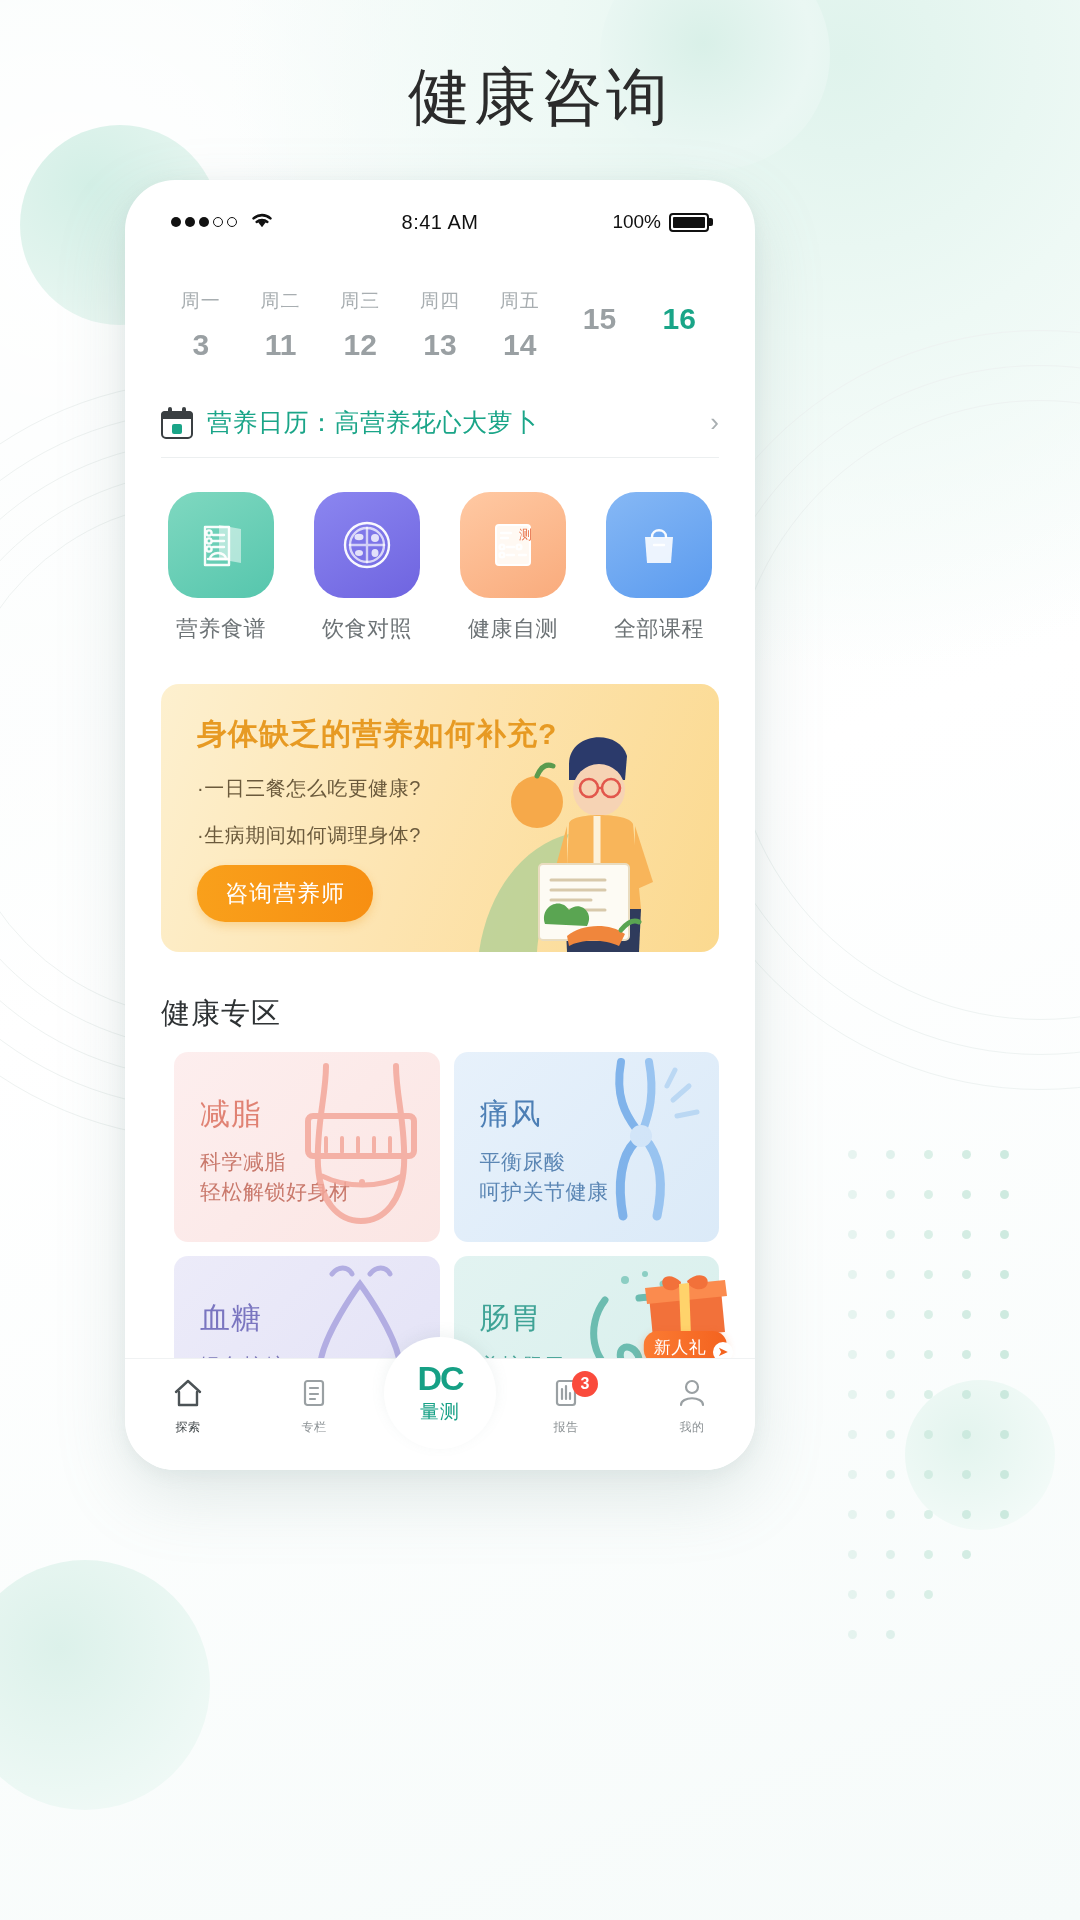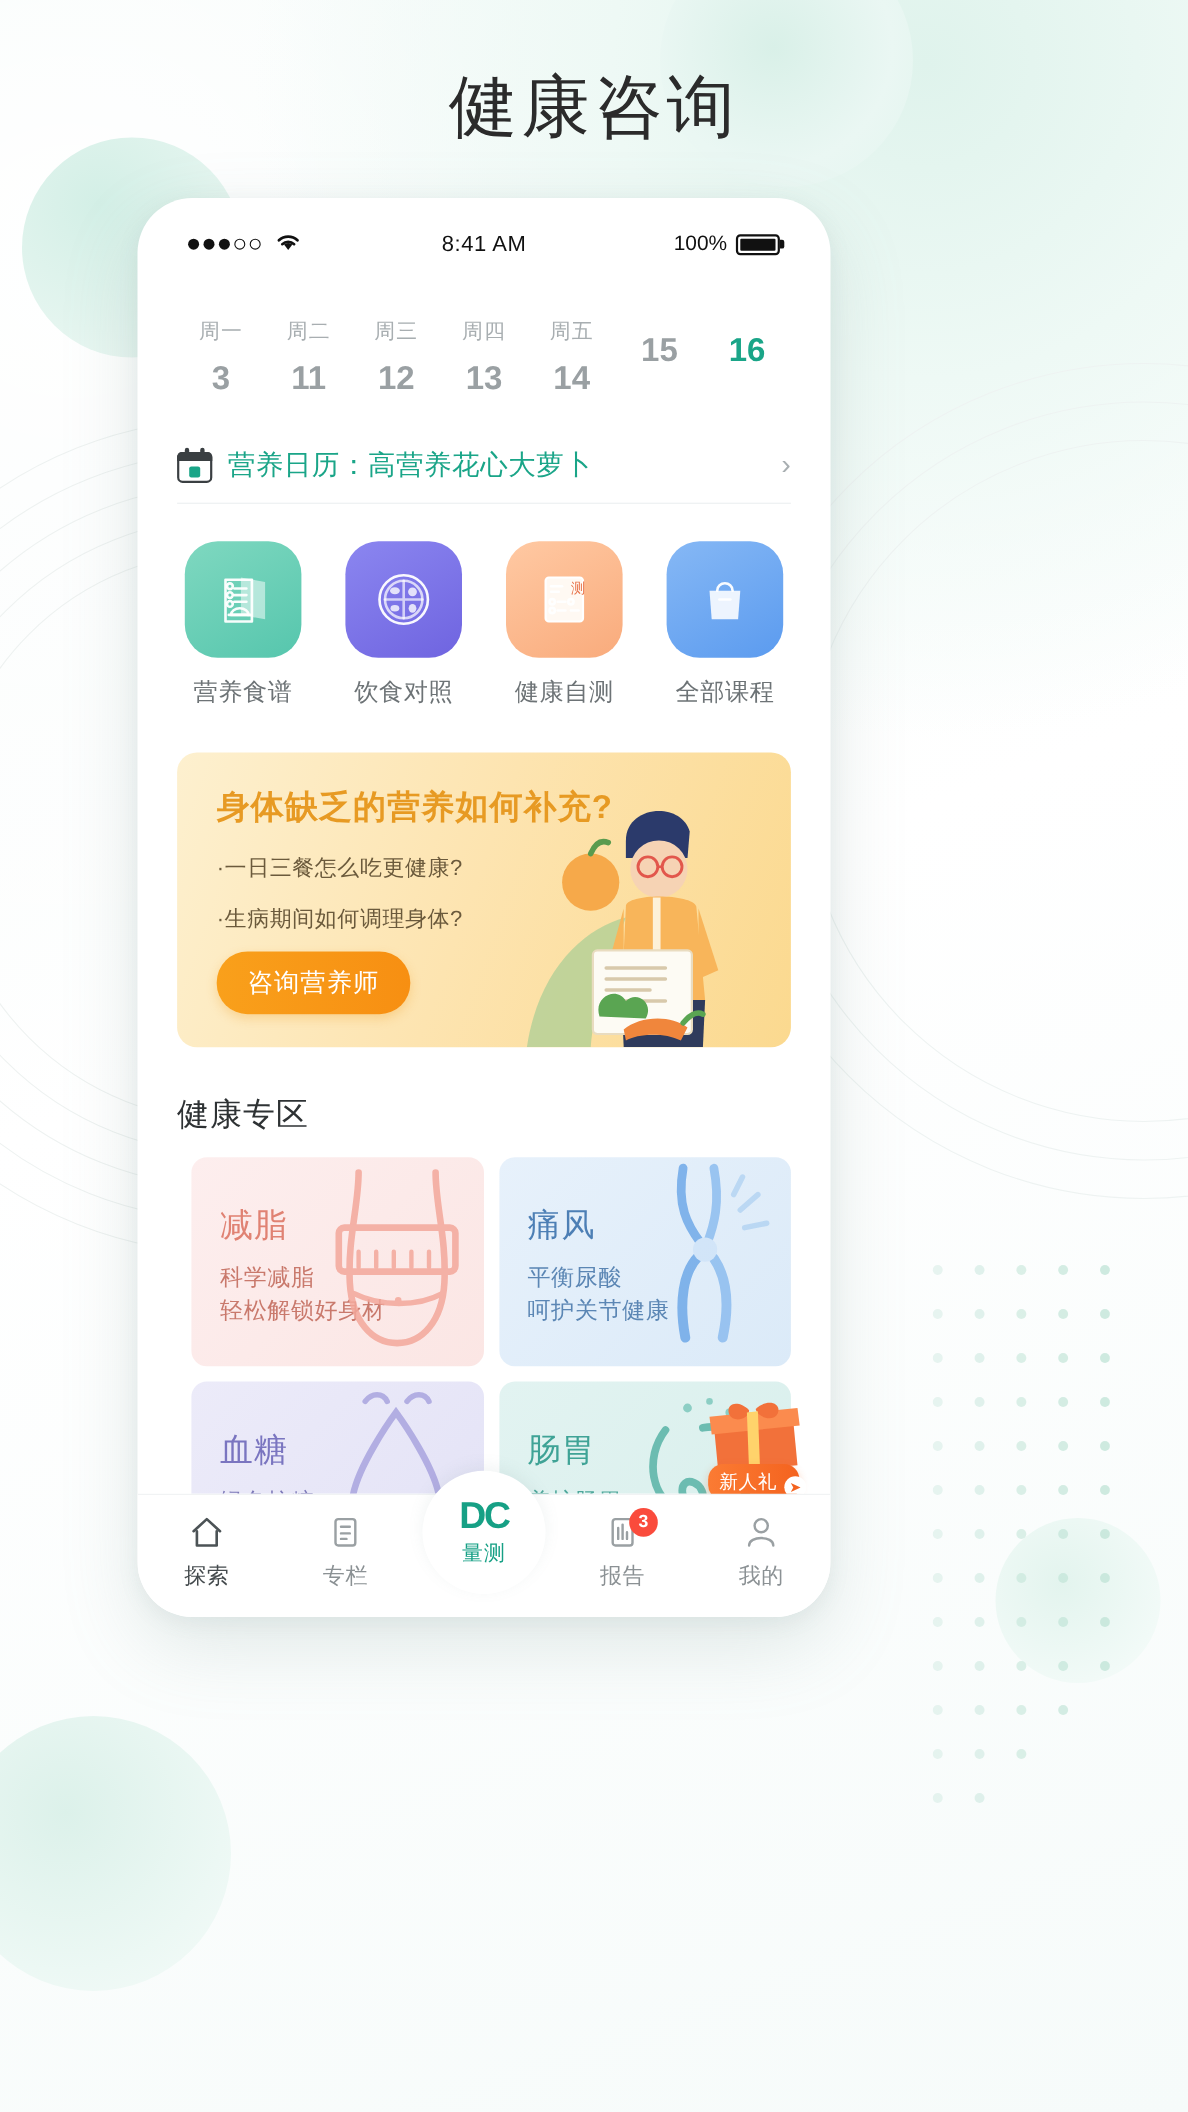--- a/index.html
+++ b/index.html
@@ -225,21 +225,21 @@
 
   
   .tabbar {
     flex: none; height: 112px; background: #fff;
     border-top: 1px solid #f0f2f3;
     display: flex; align-items: flex-start; padding-top: 14px;
     position: relative;
   }
   .tab { flex: 1; text-align: center; position: relative; }
   .tab-ic { height: 40px; display: flex; align-items: center; justify-content: center; }
-  .tab-lb { font-size: 20px; color: #8b9194; margin-top: 6px; letter-spacing: .5px; }
+  .tab-lb { font-size: 12px; color: #8b9194; margin-top: 6px; letter-spacing: .5px; }
   .tab.active .tab-lb { color: #444a4d; }
   .badge {
     position: absolute; left: 50%; margin-left: 6px; top: -2px;
     background: #fa4b3c; color: #fff; font-size: 16px; font-weight: 700;
     min-width: 26px; height: 26px; line-height: 26px; border-radius: 13px;
     padding: 0 6px;
   }
   .fab {
     position: absolute; left: 50%; transform: translateX(-50%);
     top: -36px; width: 112px; height: 112px; border-radius: 50%;

